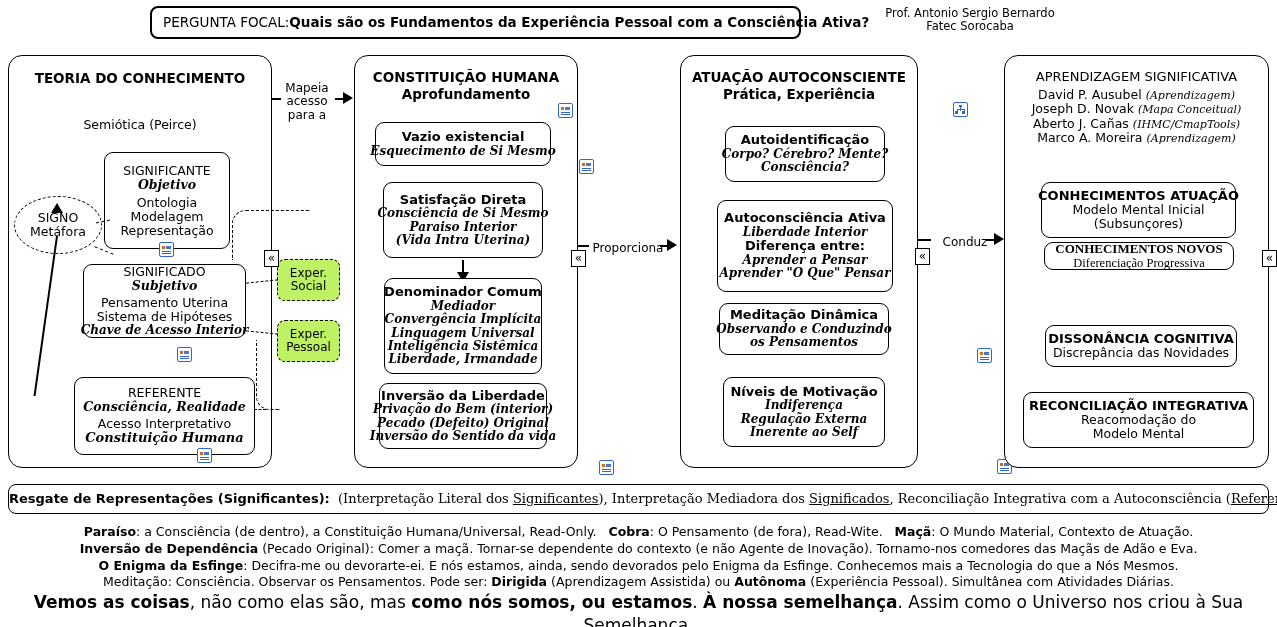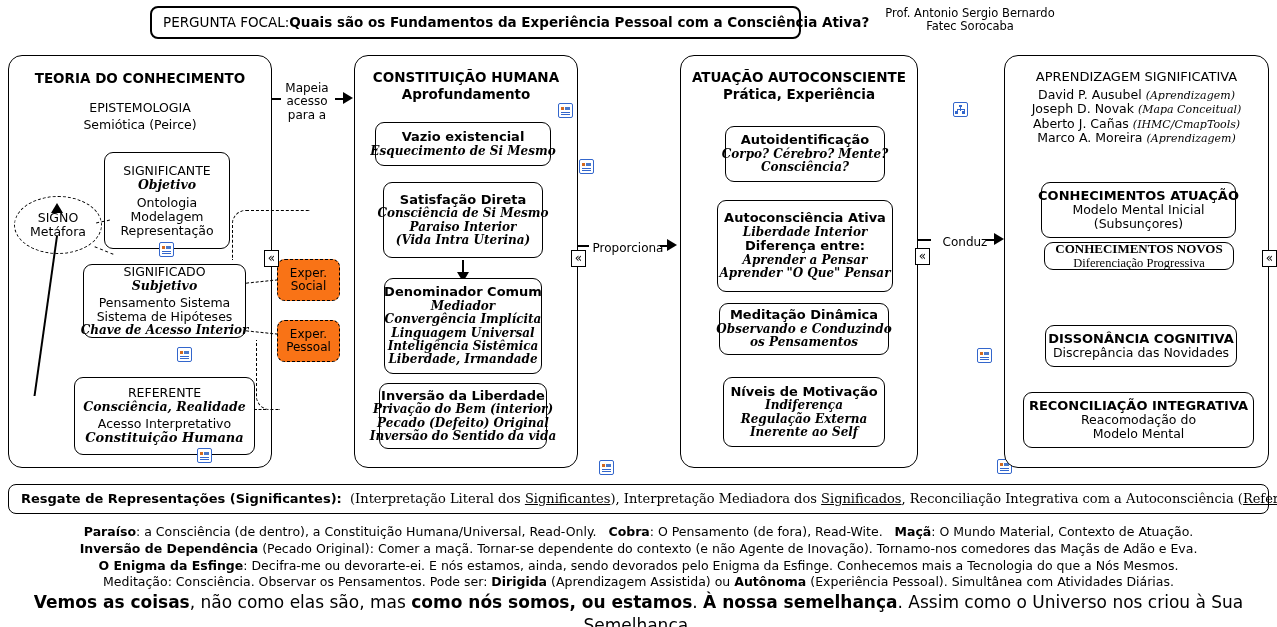--- a/index.html
+++ b/index.html
@@ -6,21 +6,21 @@
   body{width:1277px;height:627px;position:relative;
        font-family:"DejaVu Sans","Liberation Sans",sans-serif;
        color:#000;overflow:hidden;}
   .abs{position:absolute;}
   
   .node{position:absolute;box-sizing:border-box;border:1.6px solid #000;
         border-radius:9px;background:#fff;text-align:center;
         display:flex;flex-direction:column;align-items:center;justify-content:center;}
   .panel{position:absolute;box-sizing:border-box;border:1.6px solid #000;
          border-radius:14px;background:#fff;}
-  .dashed{border:1.5px dashed #000;border-radius:8px;background:#f97316;}
+  .dashed{border:1.5px dashed #000;border-radius:8px;background:#bef264;}
   .ellipse{position:absolute;box-sizing:border-box;border:1.5px dashed #000;
            border-radius:50%;background:#fff;display:flex;flex-direction:column;
            align-items:center;justify-content:center;}
   
   .t{line-height:1.12;white-space:nowrap;}
   .bold{font-weight:bold;}
   .script{font-family:"DejaVu Serif","Liberation Serif",serif;
           font-style:italic;font-weight:bold;}
   .serif{font-family:"DejaVu Serif","Liberation Serif",serif;}
   .hdr{font-weight:bold;text-align:center;line-height:1.15;}
@@ -61,21 +61,21 @@
   .dbox.bl{border-left:1.4px dashed #000;border-bottom:1.4px dashed #000;
            border-bottom-left-radius:14px;}
   
   #focal{left:150px;top:6px;width:651px;height:33px;border:2px solid #000;
          border-radius:8px;box-sizing:border-box;display:flex;align-items:center;
          padding-left:11px;}
   #byline{left:820px;top:7px;width:300px;text-align:center;line-height:1.25;}
   
   #resgate{left:8px;top:484px;width:1261px;height:30px;border:1.6px solid #000;
            border-radius:8px;box-sizing:border-box;display:flex;align-items:center;
-           padding-left:12px;}
+           }
   #footer{left:8px;top:524px;width:1261px;text-align:center;line-height:1.34;}
   u{text-decoration:underline;}
 </style>
 </head>
 <body>
 
 
 
 
 <div class="abs" id="focal">
@@ -84,21 +84,20 @@
 </div>
 
 <div class="abs" id="byline">
   <div class="t" style="font-size:11.5px">Prof. Antonio Sergio Bernardo</div>
   <div class="t" style="font-size:11.5px">Fatec Sorocaba</div>
 </div>
 
 
 <div class="panel" style="left:8px;top:55px;width:264px;height:413px;">
   <div class="hdr t" style="position:absolute;left:0;top:15px;width:100%;font-size:13.5px;">TEORIA DO CONHECIMENTO</div>
-  <div class="t" style="position:absolute;left:0;top:45px;width:100%;text-align:center;font-size:12.5px;">EPISTEMOLOGIA</div>
   <div class="t" style="position:absolute;left:0;top:62px;width:100%;text-align:center;font-size:12.5px;">Semiótica (Peirce)</div>
 </div>
 
 
 <div class="ellipse" style="left:14px;top:196px;width:88px;height:58px;">
   <div class="t" style="font-size:12.5px">SIGNO</div>
   <div class="t" style="font-size:12.5px">Metáfora</div>
 </div>
 
 
@@ -108,21 +107,21 @@
   <div class="t" style="font-size:12.5px">Ontologia</div>
   <div class="t" style="font-size:12.5px">Modelagem</div>
   <div class="t" style="font-size:12.5px">Representação</div>
 </div>
 <span class="resicon abs" style="left:159px;top:242px;"><i class="l1"></i><i class="l2"></i><i class="l3"></i><i class="l4"></i></span>
 
 
 <div class="node" style="left:83px;top:264px;width:163px;height:74px;">
   <div class="t" style="font-size:12.5px">SIGNIFICADO</div>
   <div class="t script" style="font-size:12.5px;margin-bottom:3px;">Subjetivo</div>
-  <div class="t" style="font-size:12.5px">Pensamento Sistema</div>
+  <div class="t" style="font-size:12.5px">Pensamento Uterina</div>
   <div class="t" style="font-size:12.5px">Sistema de Hipóteses</div>
   <div class="t script" style="font-size:12px">Chave de Acesso Interior</div>
 </div>
 <span class="resicon abs" style="left:157px;top:347px;"><i class="l1"></i><i class="l2"></i><i class="l3"></i><i class="l4"></i></span>
 
 
 <div class="node" style="left:74px;top:377px;width:181px;height:78px;">
   <div class="t" style="font-size:12.5px">REFERENTE</div>
   <div class="t script" style="font-size:12.5px;margin-bottom:3px;">Consciência, Realidade</div>
   <div class="t" style="font-size:12.5px">Acesso Interpretativo</div>

